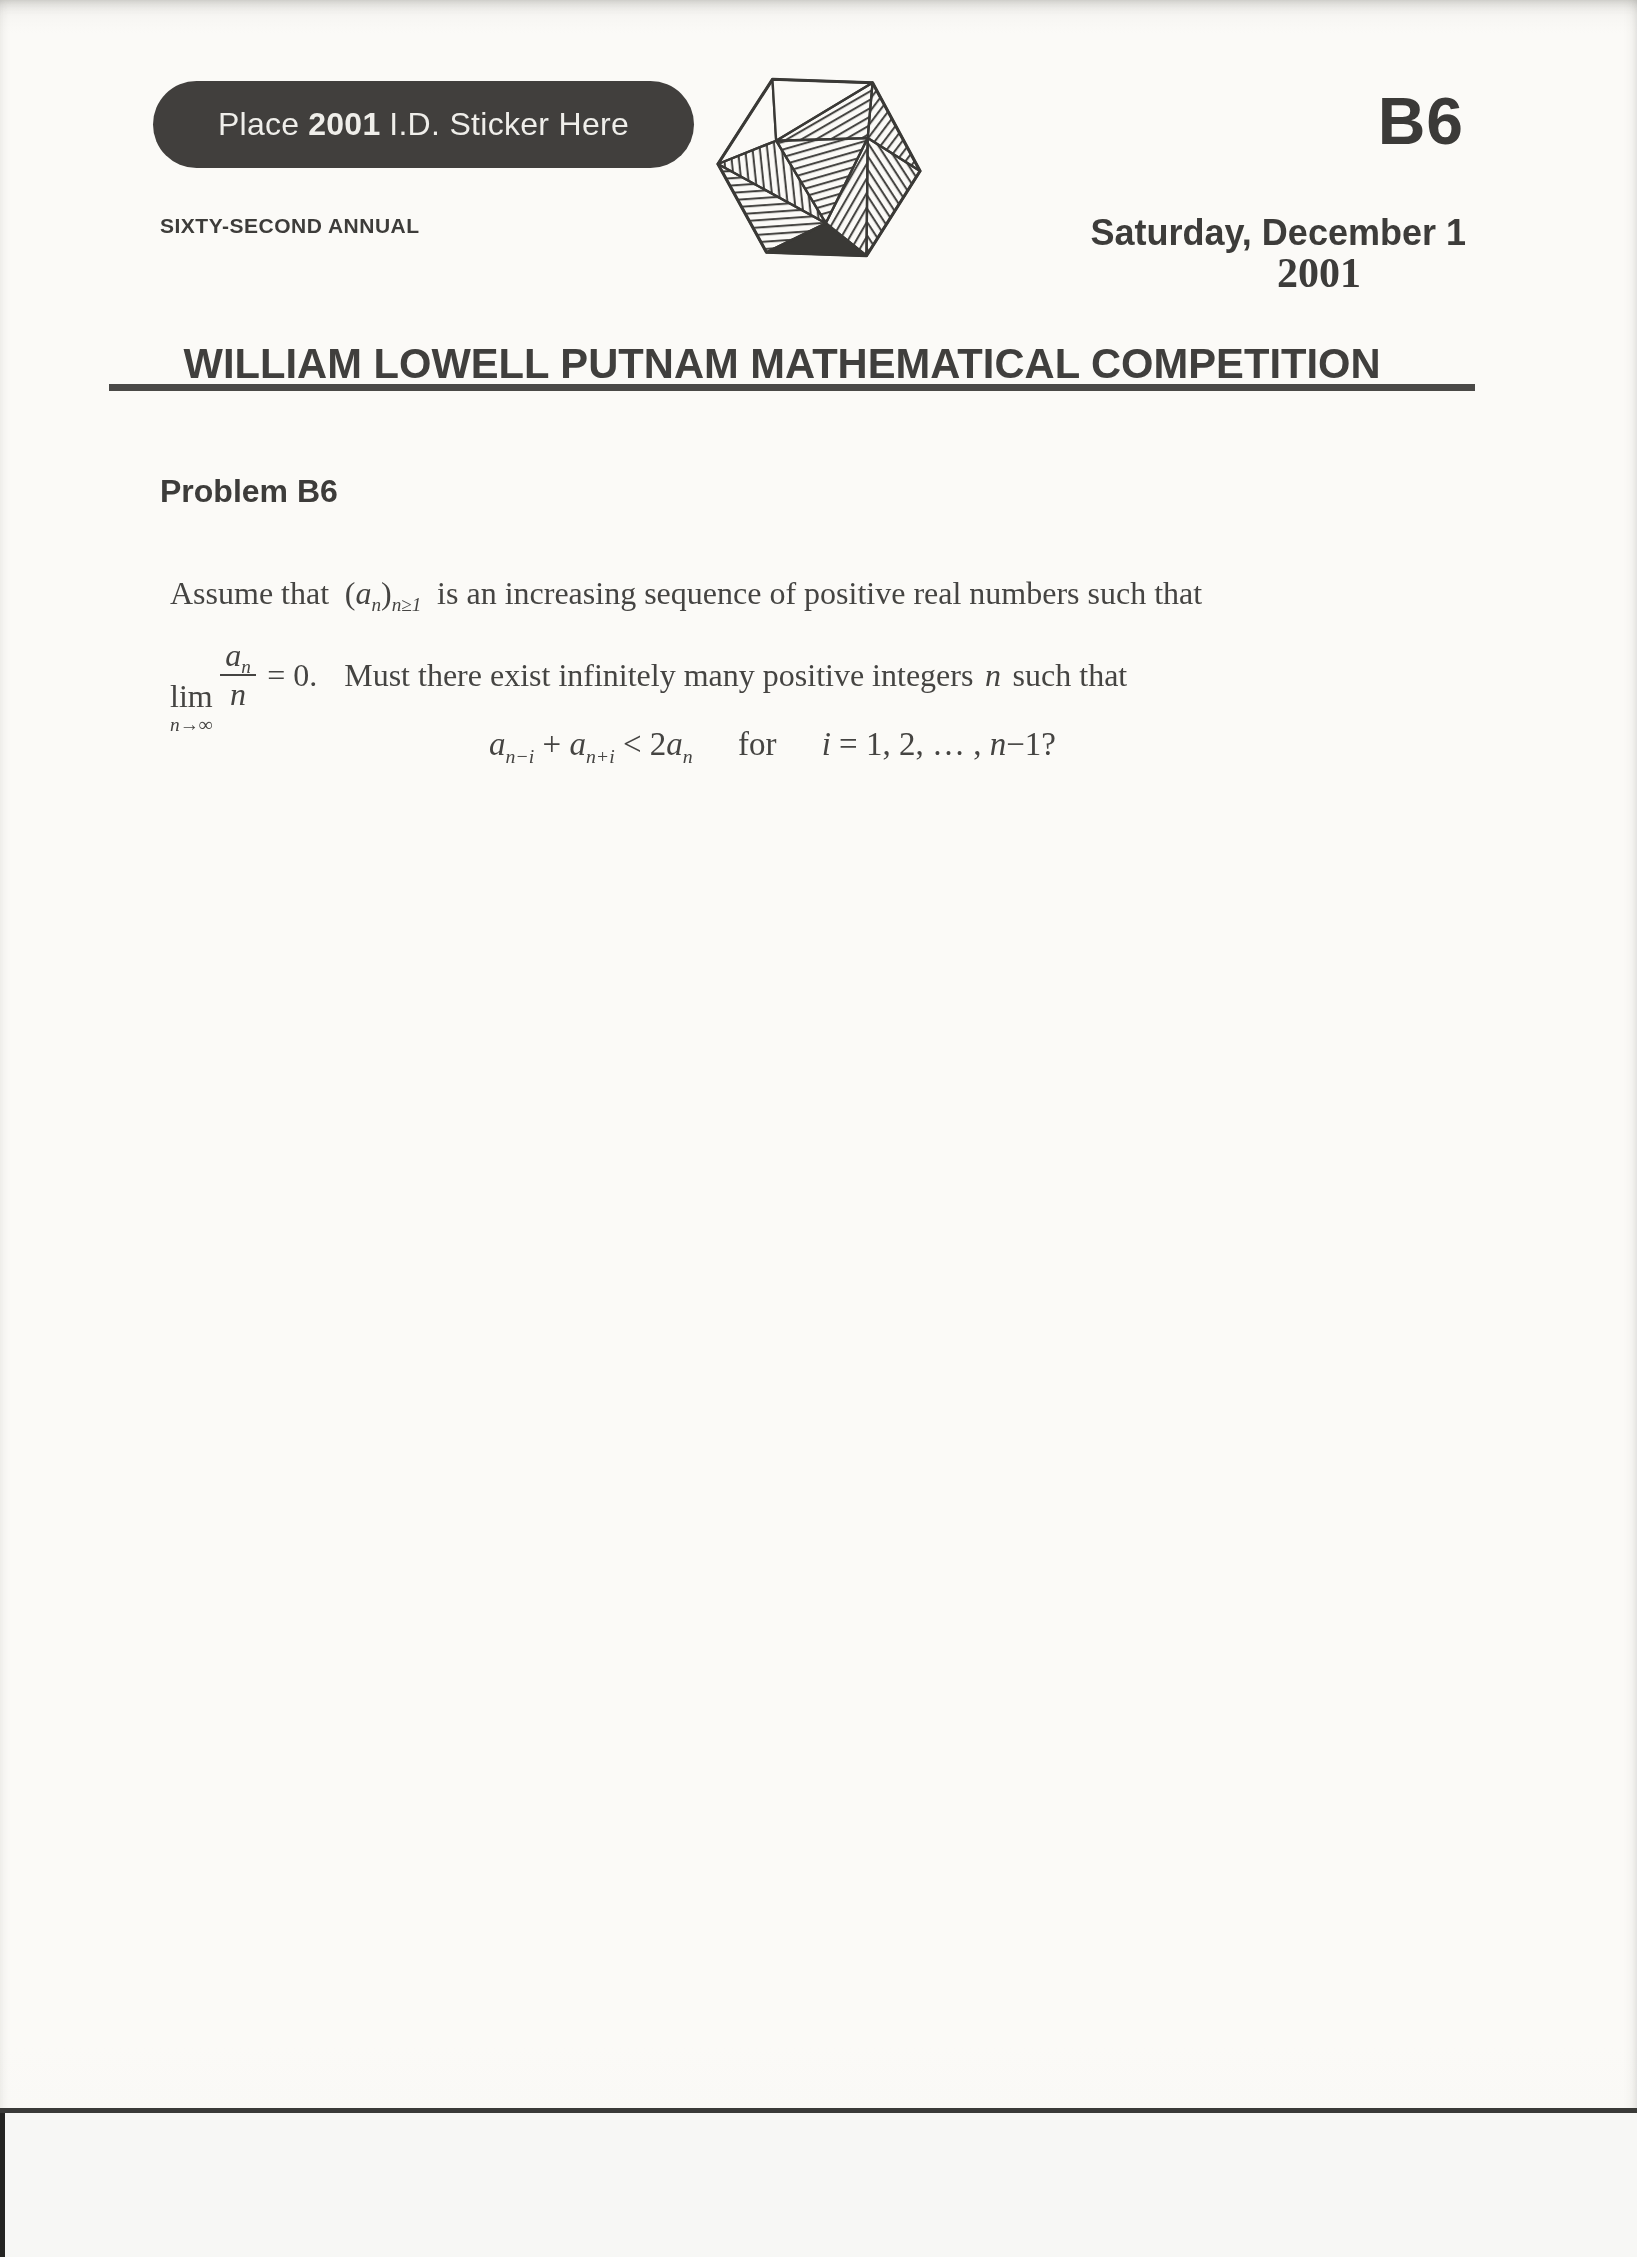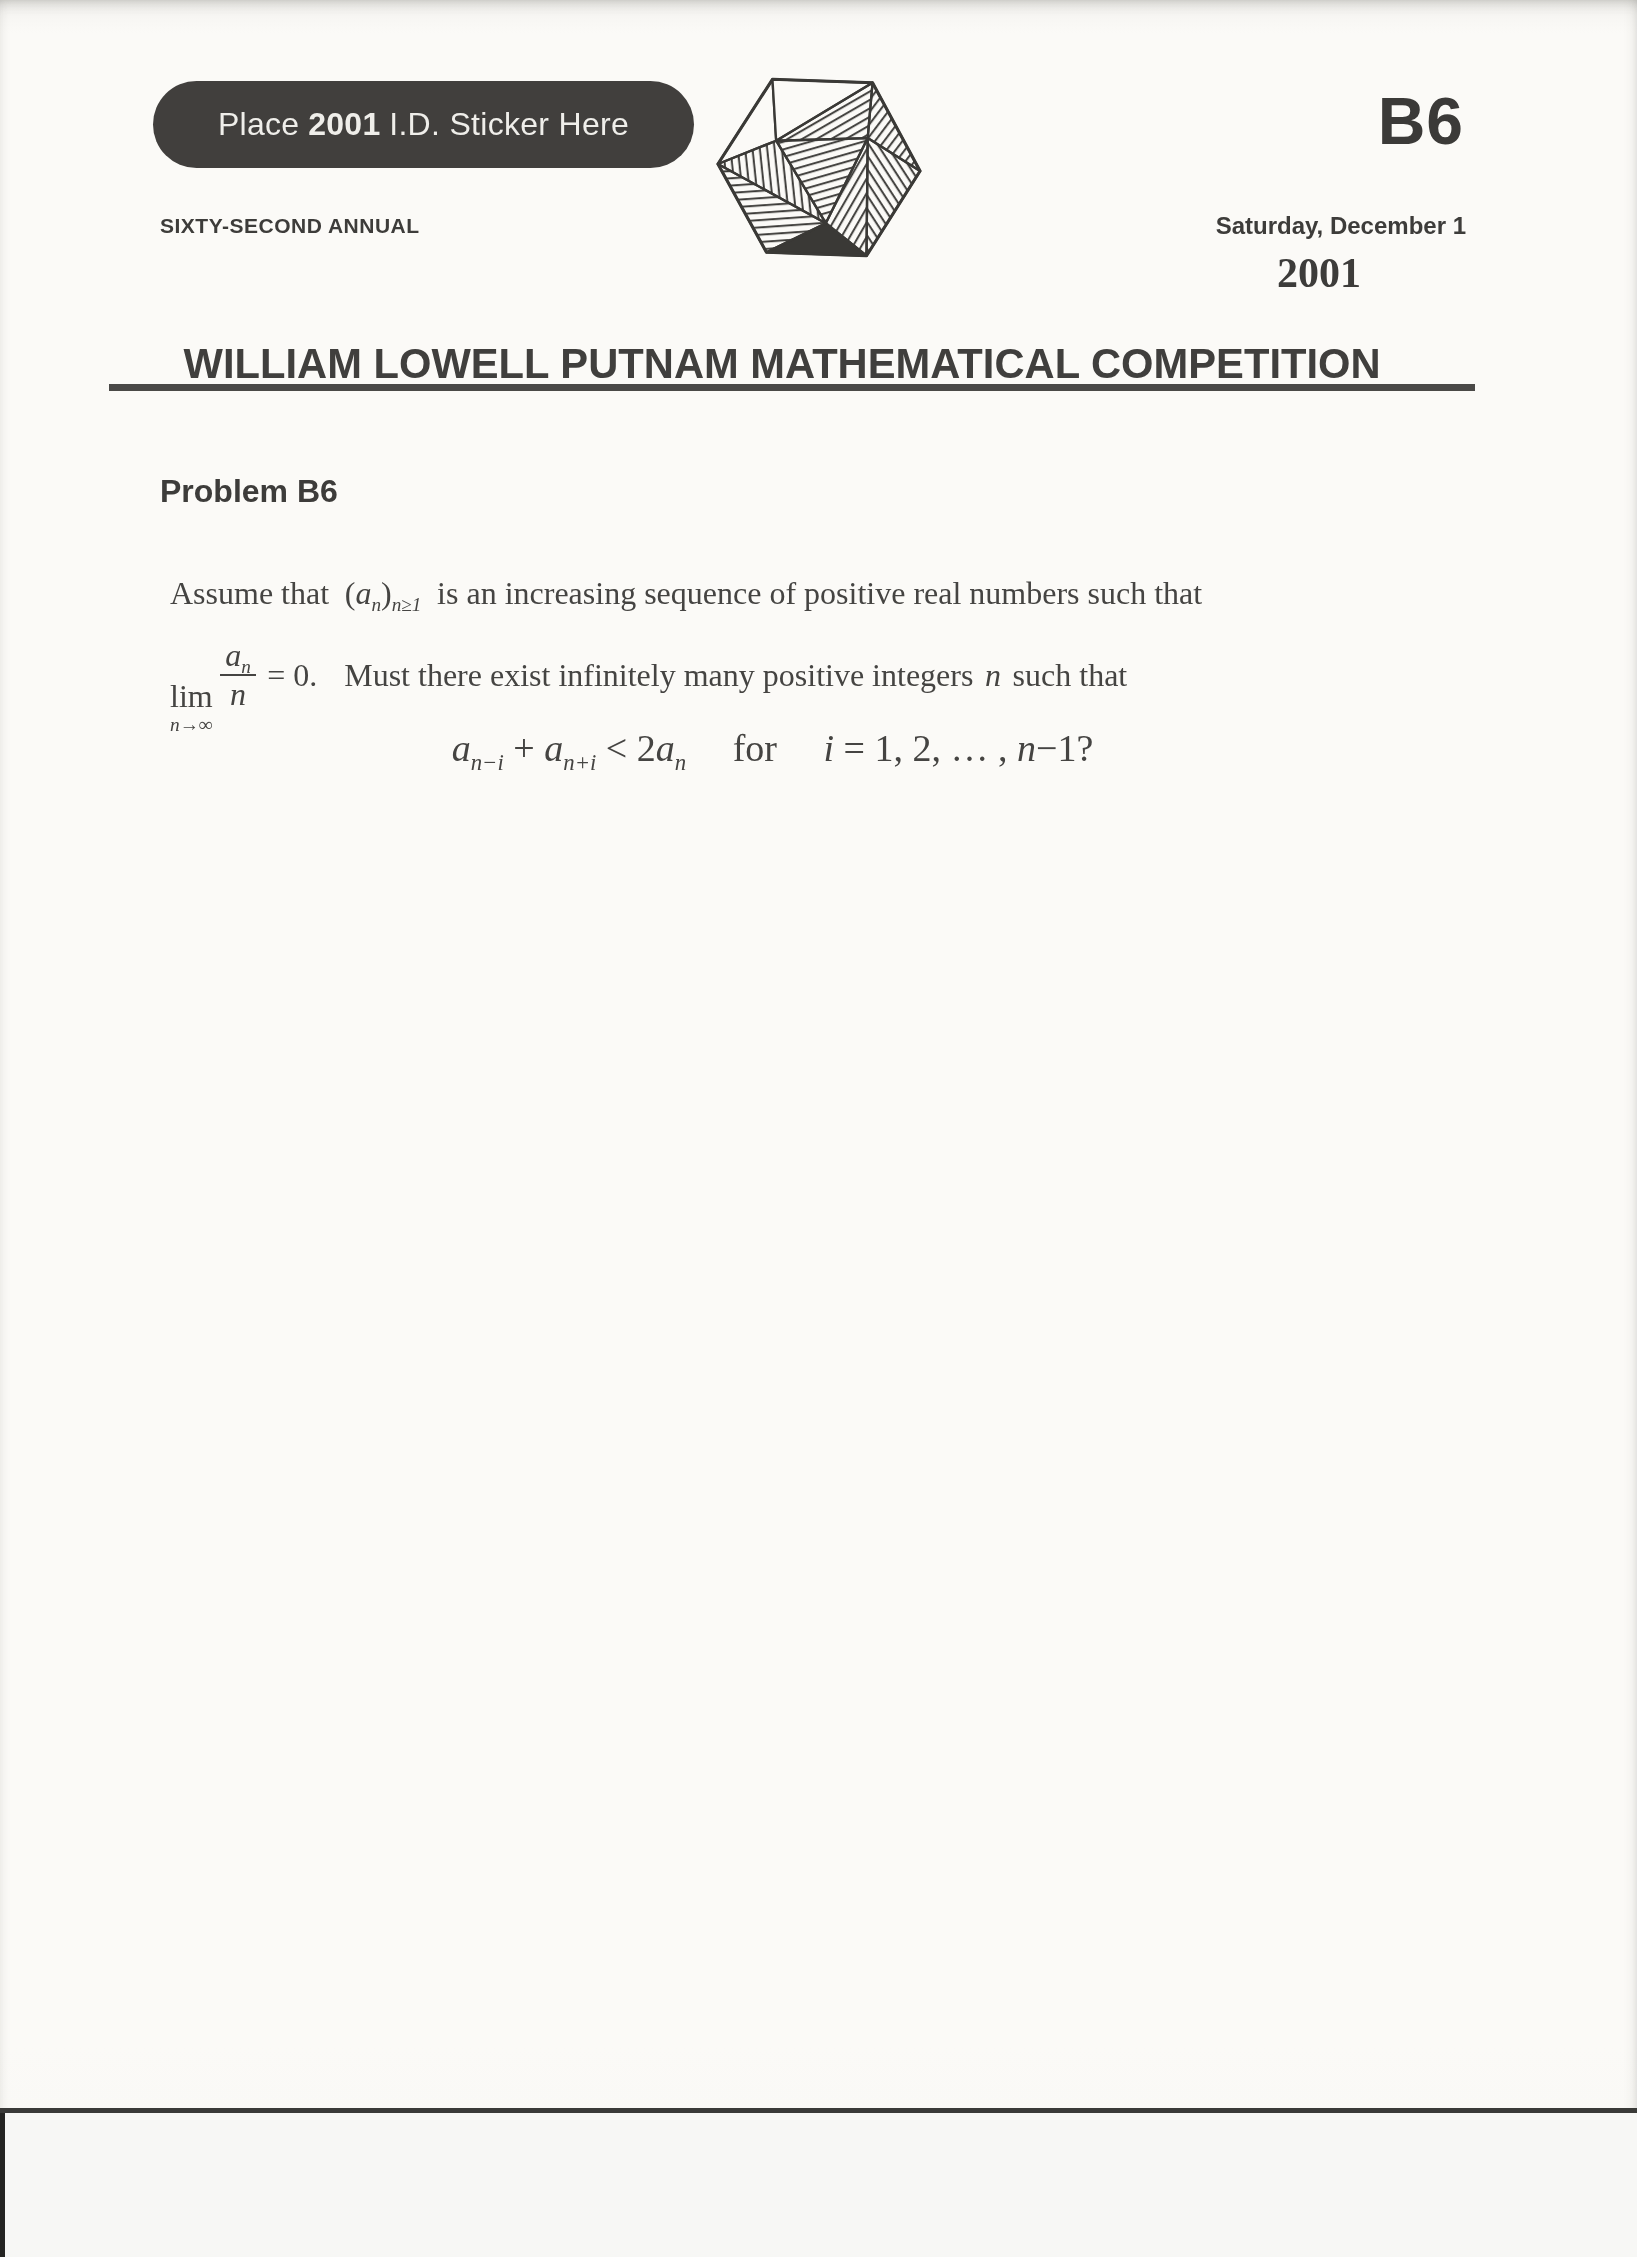--- a/index.html
+++ b/index.html
@@ -29,21 +29,21 @@
     position:absolute; left:160px; top:214px;
     font-size:21px; font-weight:700; letter-spacing:0.5px; color:#3d3c3a;
   }
   .logo { position:absolute; left:714px; top:70px; width:210px; height:195px; }
   .code {
     position:absolute; right:174px; top:83px;
     font-size:66px; font-weight:700; color:#3b3a38; letter-spacing:1px;
   }
   .date {
     position:absolute; right:172px; top:212px;
-    font-size:24px; font-weight:700; color:#3d3c3a;
+    font-size:36px; font-weight:700; color:#3d3c3a;
   }
   .year {
     position:absolute; left:1239px; top:249px; width:160px; text-align:center;
     font-family:"Liberation Serif", serif; font-size:42px; font-weight:700; color:#3d3c3a;
   }
 
   
   .title-wrap {
     position:absolute; left:0; top:339px; width:1564px; text-align:center;
   }
@@ -81,21 +81,21 @@
   .frac { display:inline-block; text-align:center; margin-left:7.7px; vertical-align:middle; }
   .frac .num { display:block; line-height:1.05; padding:0 4.8px 1.9px; border-bottom:2.4px solid #454442;text-align:center; }
   .frac .den { display:block; line-height:1.1; padding-top:1px; }
   .limit-line .eq { margin-left:11.6px; }
   .limit-line .t1 { margin-left:27px; }
   .limit-line .nv { margin-left:11.6px; }
   .limit-line .t2 { margin-left:11.6px; }
 
   .formula {
     position:absolute; left:0; top:726px; width:1545px; text-align:center;
-    font-size:38px;
+    font-size:33px;
   }
   .formula .for { margin:0 37px; }
 
   
   .bottom-rule { position:absolute; left:0; top:2108px; width:1638px; height:4.8px; background:#3a3a38; }
   .bottom-strip { position:absolute; left:0; top:2113px; width:1638px; height:145px; background:#f7f7f5; }
   .edge-bar { position:absolute; left:0; top:2113px; width:4.8px; height:145px; background:#242422; }
 </style>
 </head>
 <body>

